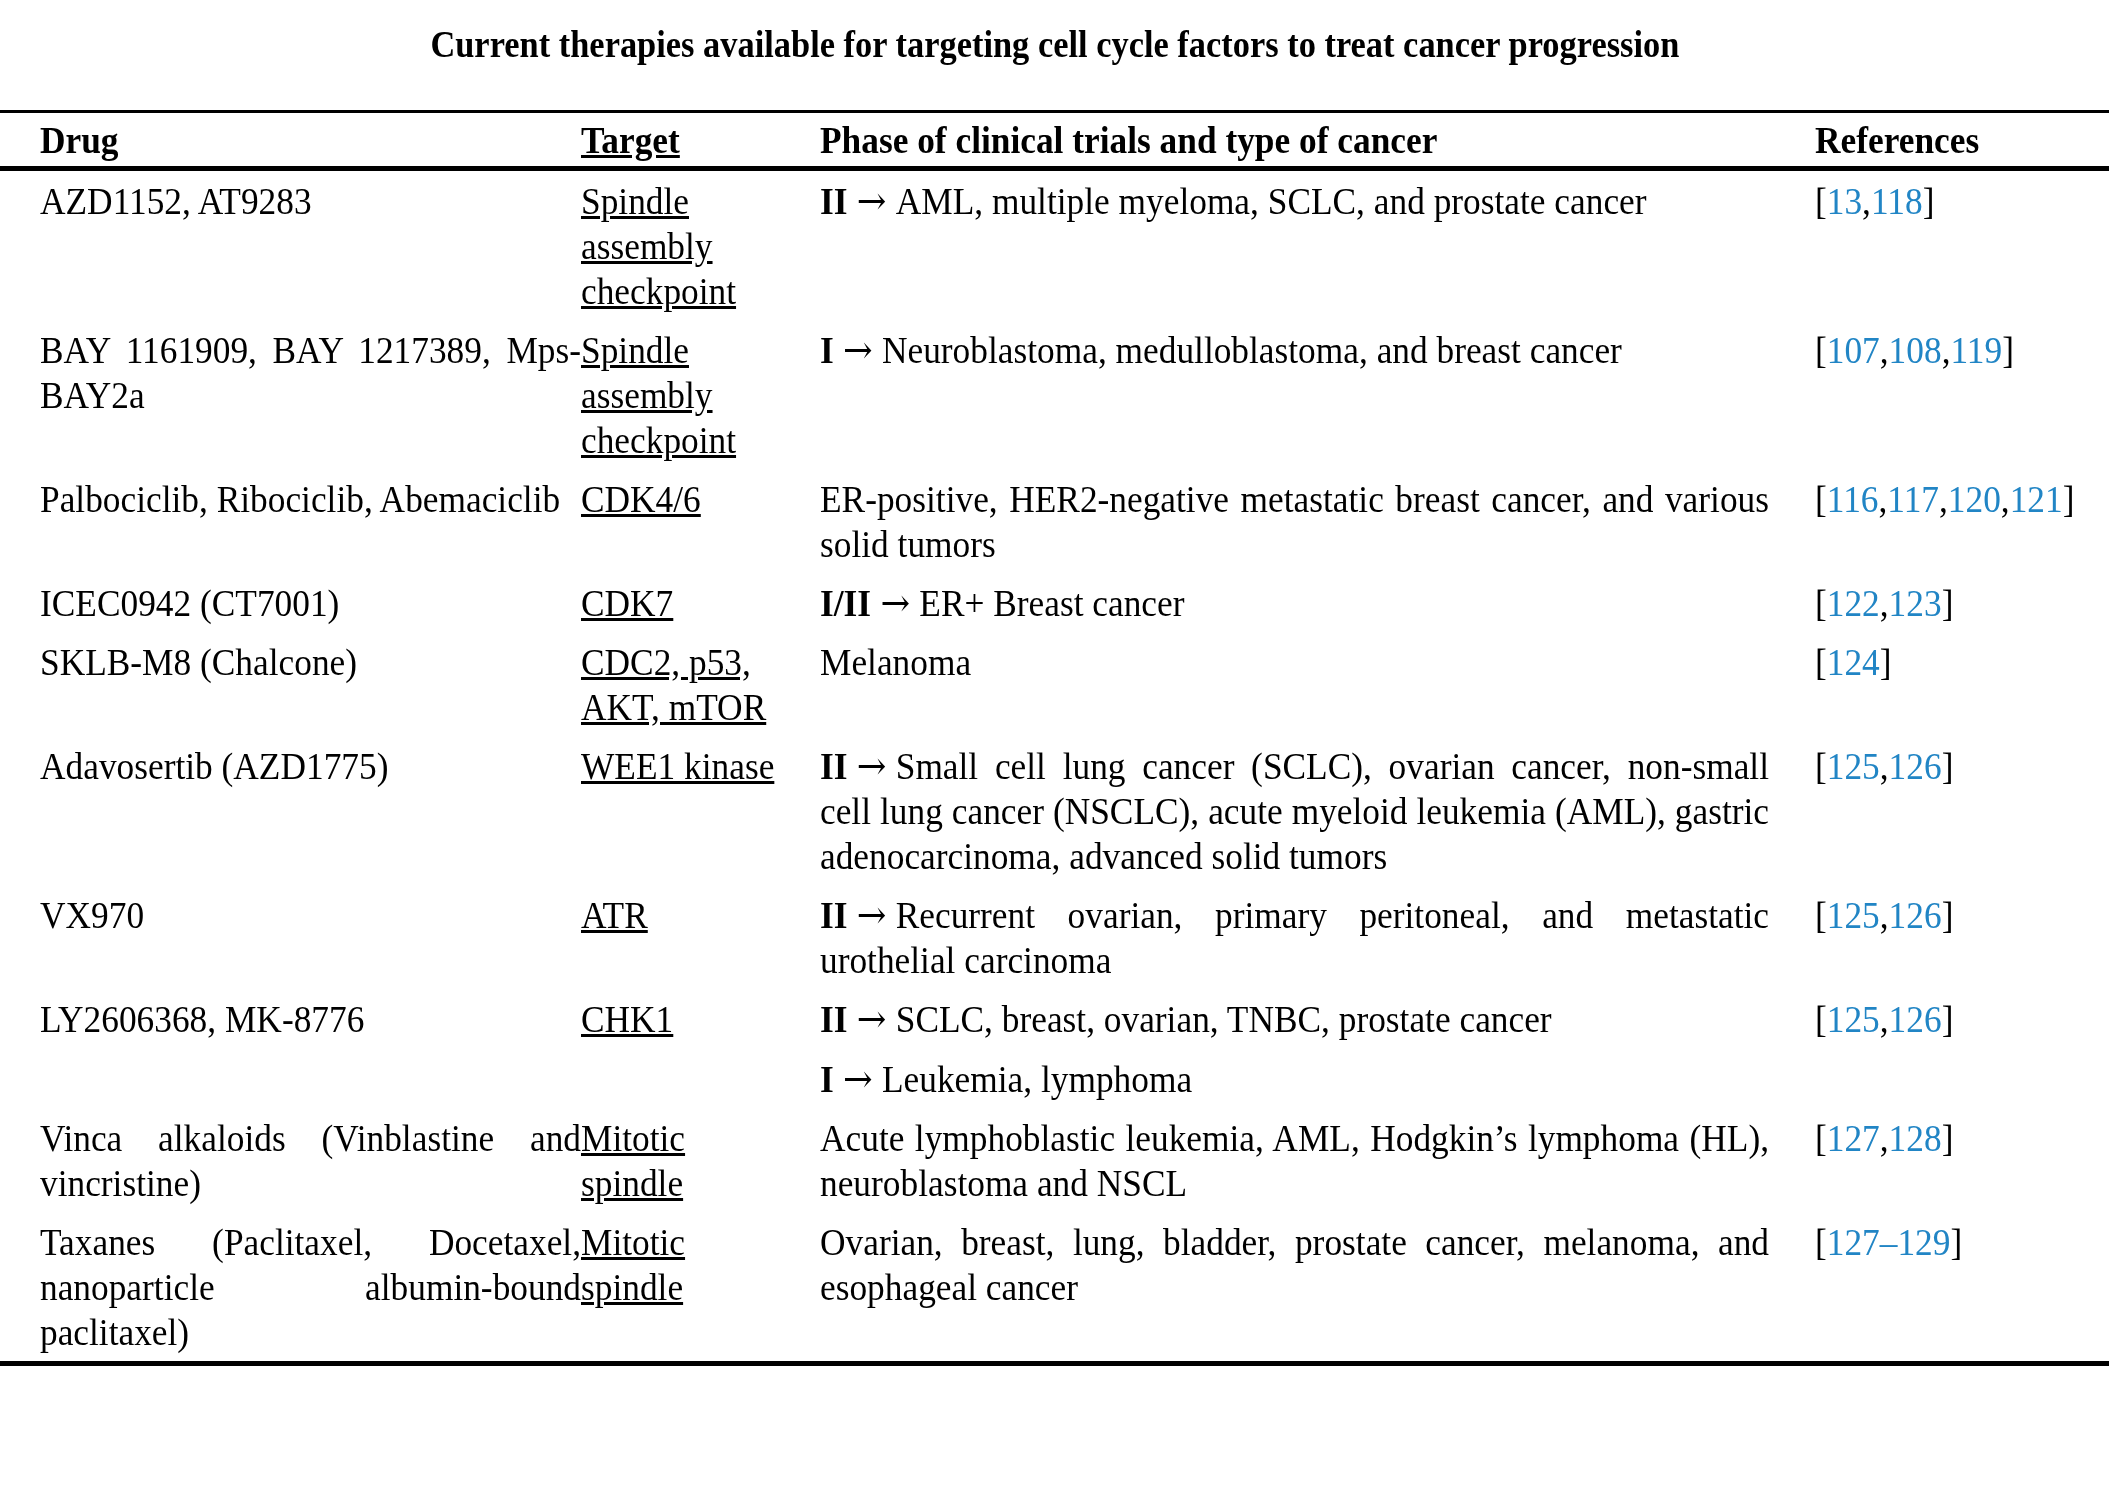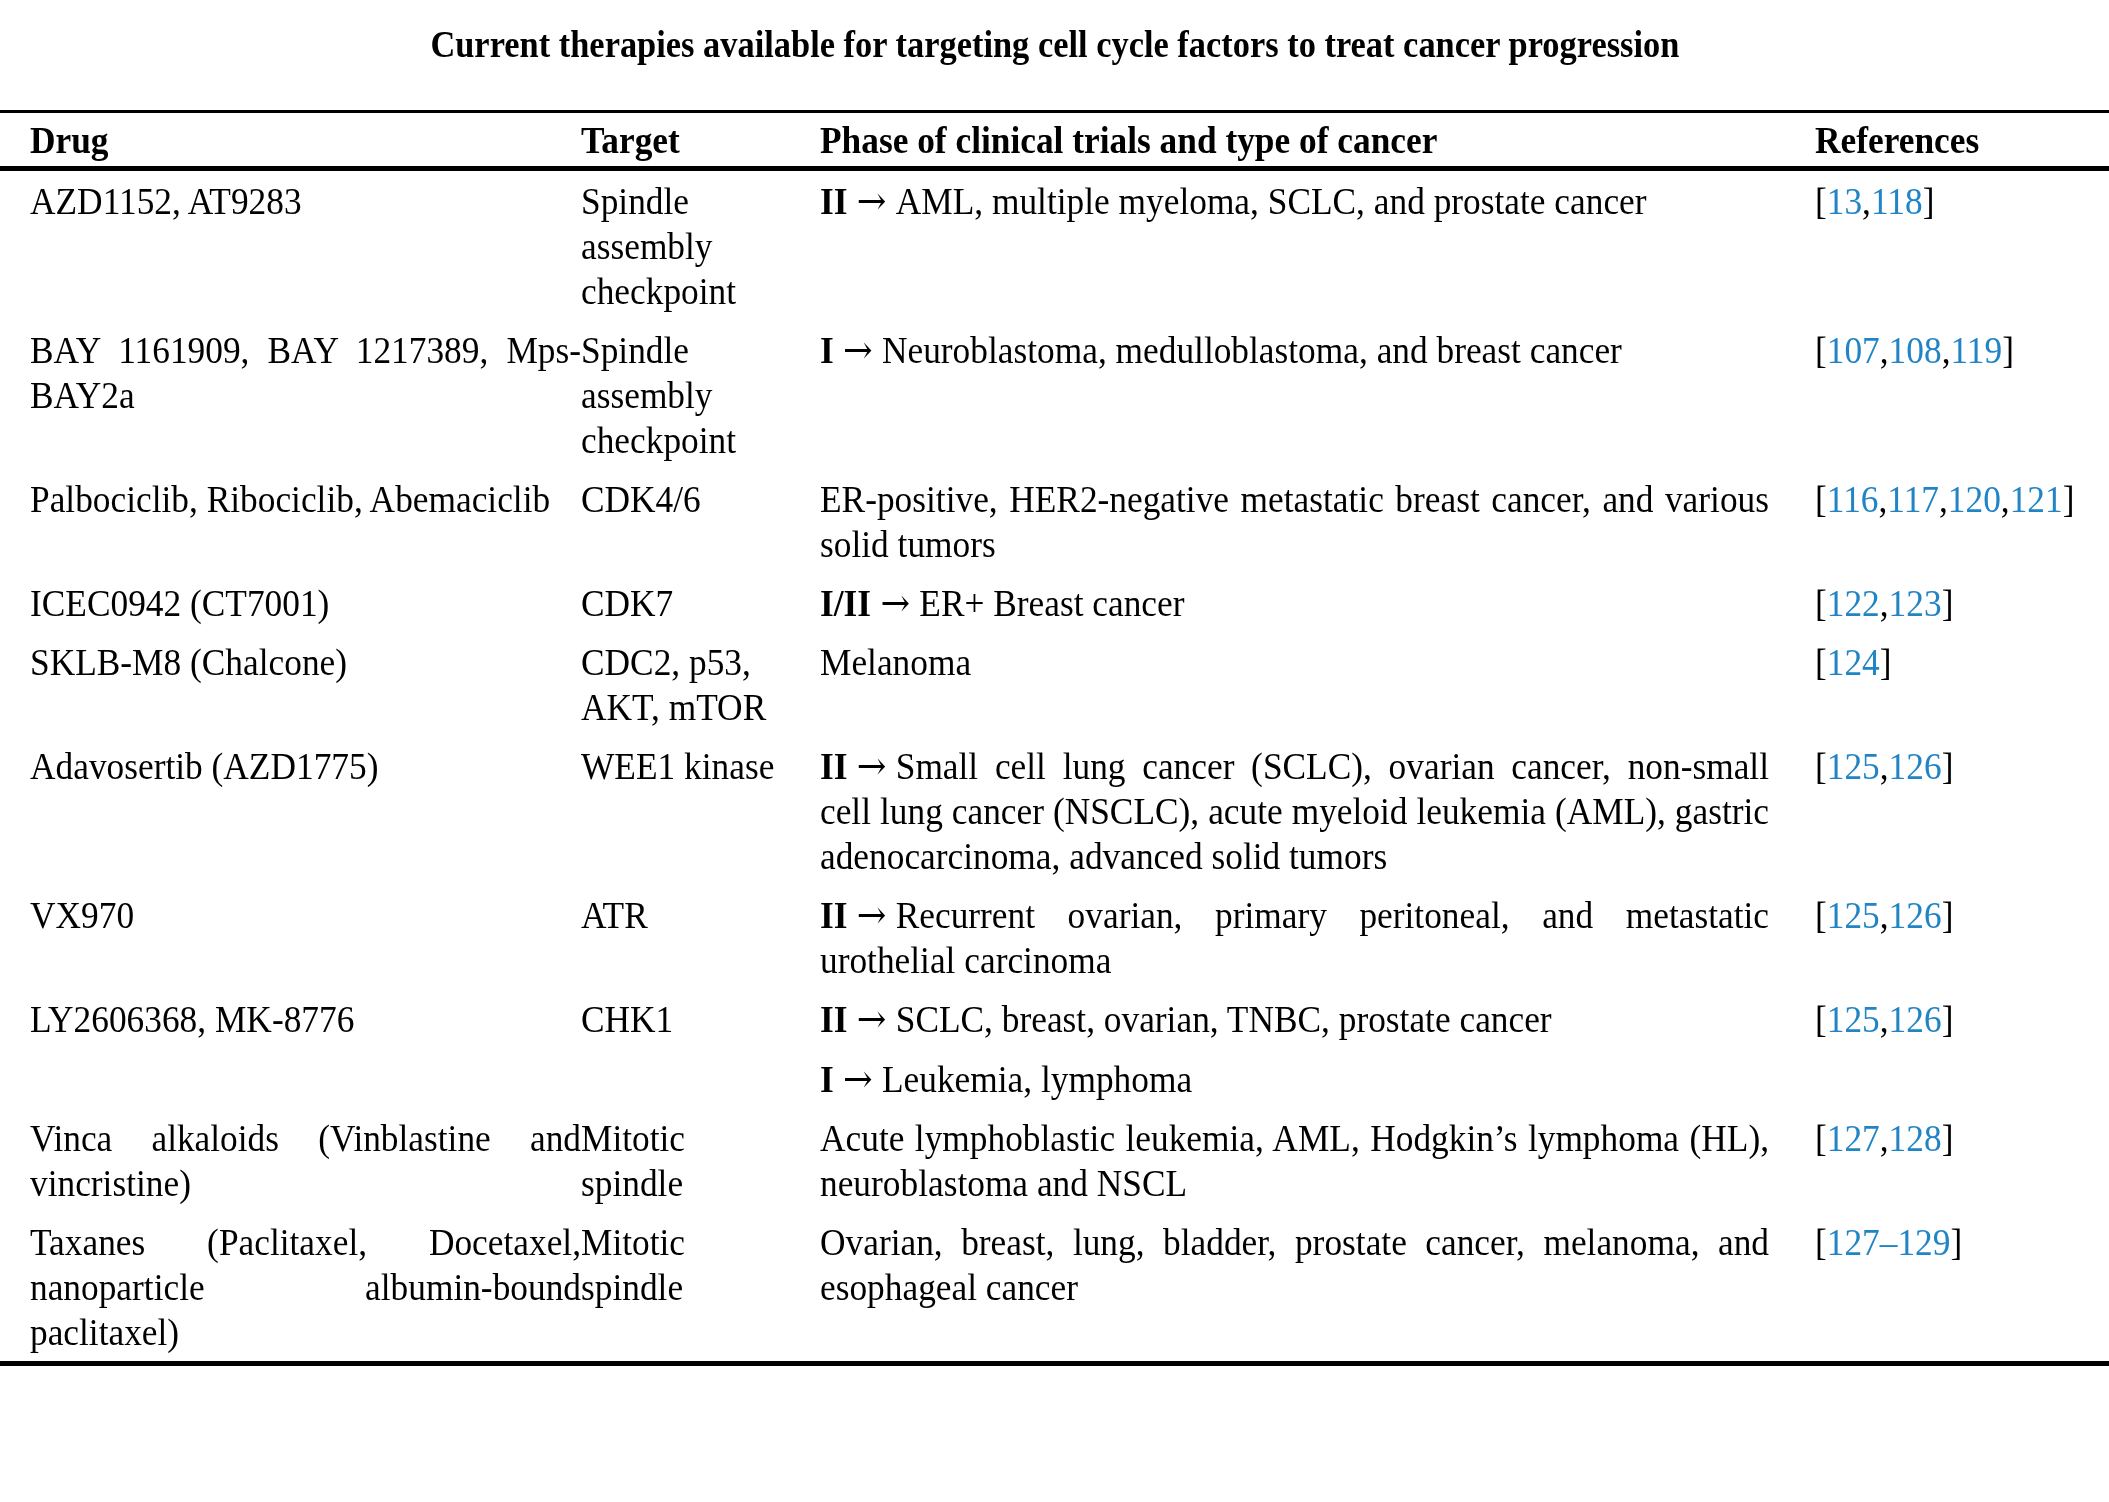--- a/index.html
+++ b/index.html
@@ -49,22 +49,22 @@
     text-align: left;
     vertical-align: top;
     font-weight: normal;
     padding: 8px 0 6px 0;
   }
   thead th {
     border-bottom: 5px solid #000;
     font-weight: bold;
     padding: 5px 0 3px 0;
   }
-  th.c1, td.c1 { padding-left: 30px; }
-  td.c2, th.c2 { padding-right: 34px; }
+  th.c1, td.c1 { padding-left: 40px; }
+  td.c2, th.c2 { padding-right: 34px; text-decoration: underline; }
   td.c3, th.c3 { padding-right: 46px; }
   td.c1 .sq, td.c3 .sq { text-align: justify; }
   .phase-entry + .phase-entry { margin-top: 15px; }
   .phase-num { font-weight: bold; }
   .arrow {
     margin: 0 10px;
     font-family: "DejaVu Serif", "DejaVu Sans", serif;
   }
   a.ref-link {
     color: var(--link-color, #2185c5);

